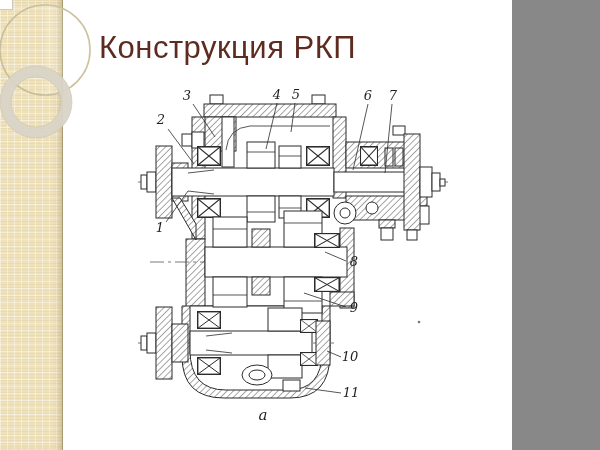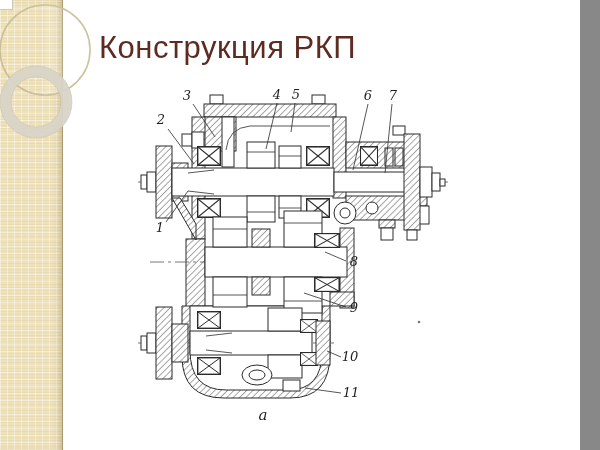--- a/index.html
+++ b/index.html
@@ -1,17 +1,17 @@
 <!DOCTYPE html>
 <html><head>
 <meta charset="utf-8">
 <style>
   html,body{margin:0;padding:0;background:#888;}
   .slide{
-    position:relative;width:580px;height:450px;background:#ffffff;
+    position:relative;width:512px;height:450px;background:#ffffff;
     overflow:hidden;font-family:"Liberation Sans",sans-serif;
   }
   
   .sidebar{
     position:absolute;left:0;top:0;width:62px;height:450px;
     background-color:#efe2ba;
     background-image:
       repeating-linear-gradient(0deg, rgba(255,255,255,.40) 0 1px, rgba(255,255,255,0) 1px 7px),
       repeating-linear-gradient(90deg, rgba(255,255,255,.40) 0 1px, rgba(255,255,255,0) 1px 7px),
       repeating-linear-gradient(0deg, rgba(198,180,128,.16) 0 1px, rgba(255,255,255,0) 1px 3px);

